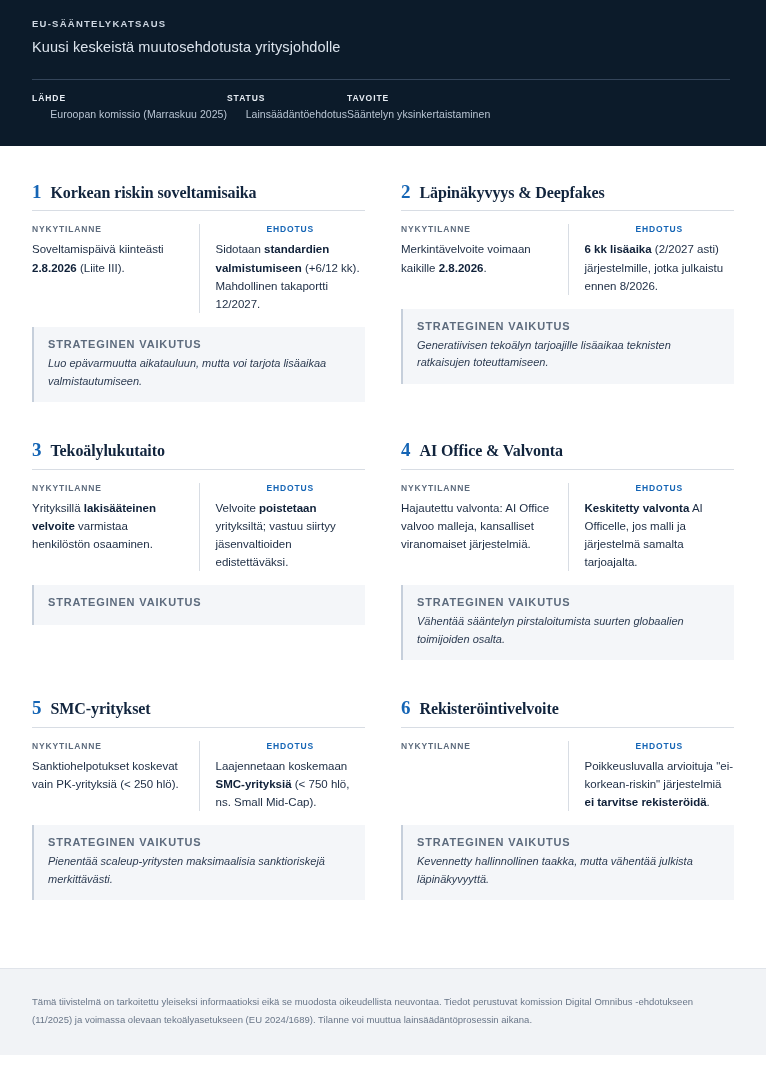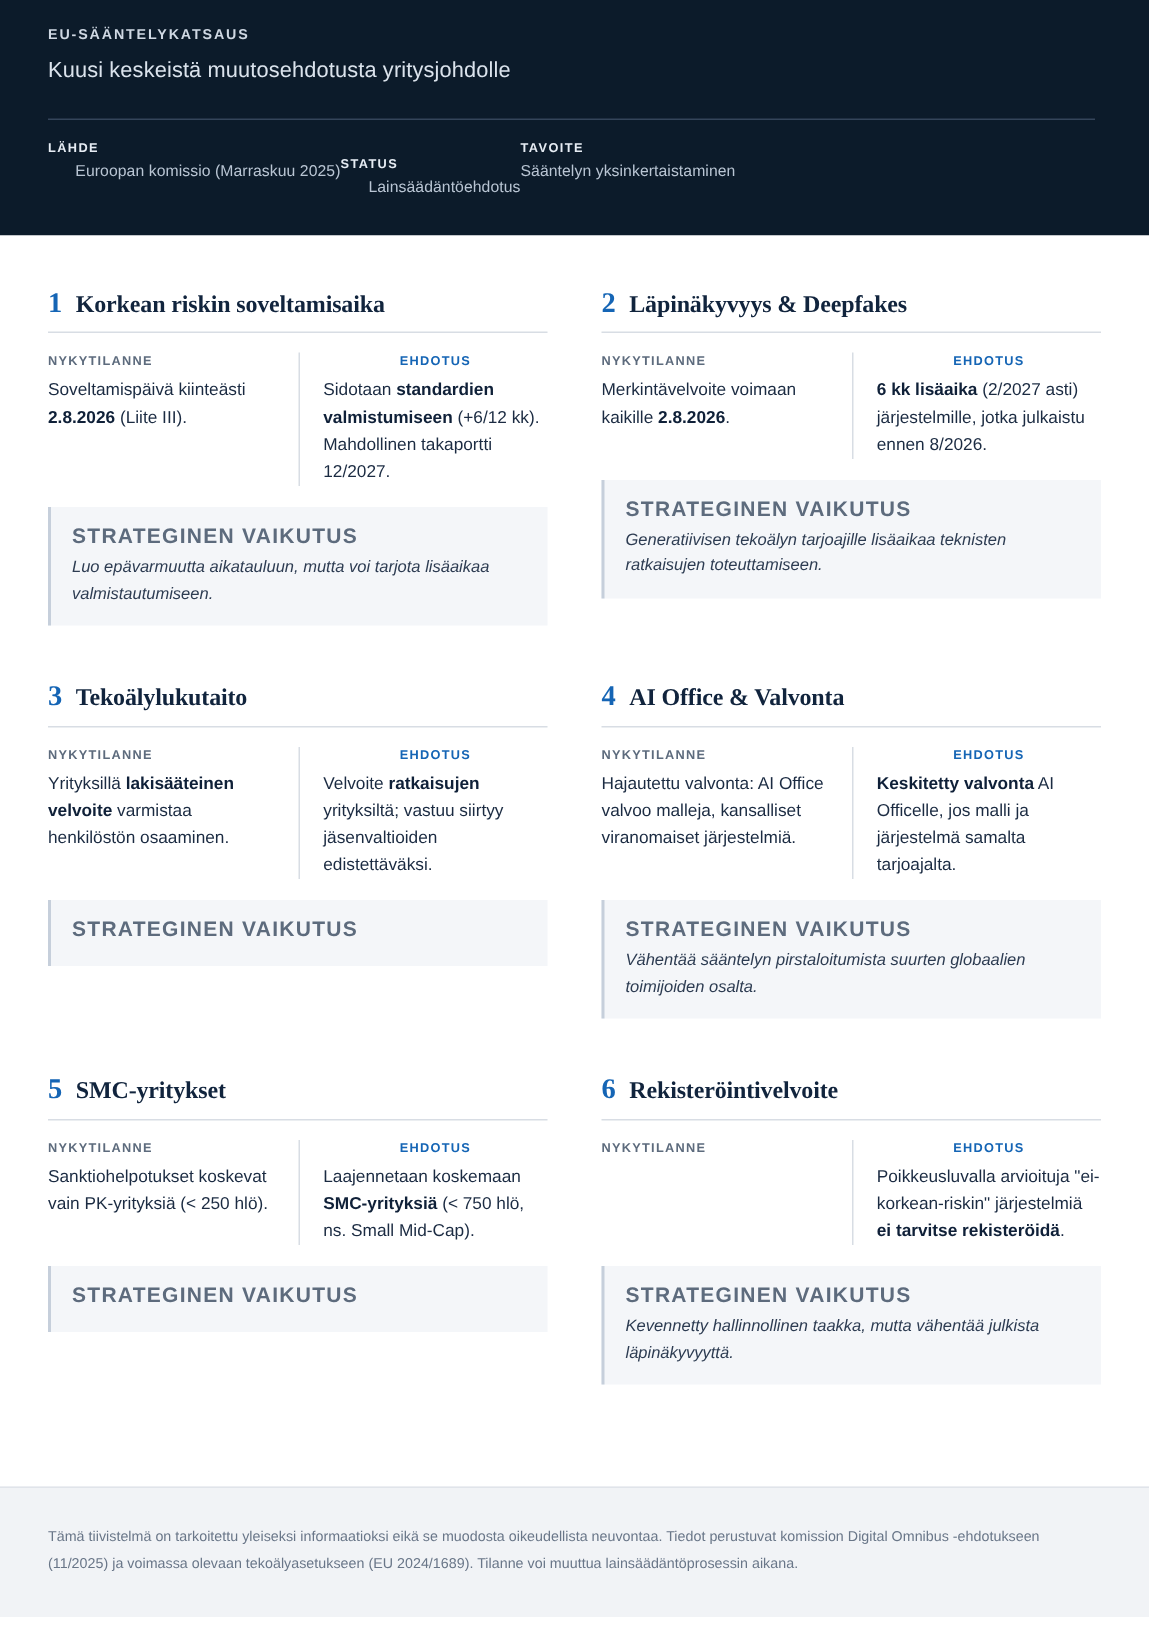--- a/index.html
+++ b/index.html
@@ -51,21 +51,21 @@
     height: 1px;
     background: #34455a;
     margin: 0 0 13px 0;
   }
   .meta-row {
     display: flex;
     gap: 0;
   }
   .meta-block { flex: 0 0 auto; }
   .meta-block.lahde   { width: 195px; }
-  .meta-block.status  { width: 120px; margin-top: 11px; }
+  .meta-block.status  { width: 120px; }
   .meta-block.tavoite { width: auto; }
   .meta-label {
     font-size: 8.5px;
     font-weight: 700;
     letter-spacing: 0.95px;
     color: #e6ecf3;
     text-transform: uppercase;
     margin-bottom: 5px;
   }
   .meta-value {
@@ -144,21 +144,21 @@
     color: #1b2b42;
   }
   .col-text b { font-weight: 700; color: #0f2038; }
 
   .impact {
     background: #f4f6f9;
     border-left: 2px solid #c6cfdb;
     padding: 11px 14px 12px 14px;
   }
   .impact-label {
-    font-size: 14px;
+    font-size: 11px;
     font-weight: 600;
     letter-spacing: 0.85px;
     text-transform: uppercase;
     color: #5d6b7d;
     margin-bottom: 5px;
   }
   .impact-text {
     font-size: 11px;
     font-style: italic;
     line-height: 1.6;
@@ -249,21 +249,21 @@
           <span class="card-num">3</span>
           <span class="card-title">Tekoälylukutaito</span>
         </div>
         <div class="col-wrap">
           <div class="col current">
             <div class="col-label">NYKYTILANNE</div>
             <div class="col-text">Yrityksillä <b>lakisääteinen velvoite</b> varmistaa henkilöstön osaaminen.</div>
           </div>
           <div class="col proposal">
             <div class="col-label">EHDOTUS</div>
-            <div class="col-text">Velvoite <b>ratkaisujen</b> yrityksiltä; vastuu siirtyy jäsenvaltioiden edistettäväksi.</div>
+            <div class="col-text">Velvoite <b>poistetaan</b> yrityksiltä; vastuu siirtyy jäsenvaltioiden edistettäväksi.</div>
           </div>
         </div>
         <div class="impact">
           <div class="impact-label">STRATEGINEN VAIKUTUS</div>
         </div>
       </section>
       <section class="card">
         <div class="card-head">
           <span class="card-num">4</span>
           <span class="card-title">AI Office &amp; Valvonta</span>
@@ -293,20 +293,21 @@
             <div class="col-label">NYKYTILANNE</div>
             <div class="col-text">Sanktiohelpotukset koskevat vain PK-yrityksiä (&lt; 250 hlö).</div>
           </div>
           <div class="col proposal">
             <div class="col-label">EHDOTUS</div>
             <div class="col-text">Laajennetaan koskemaan <b>SMC-yrityksiä</b> (&lt; 750 hlö, ns. Small Mid-Cap).</div>
           </div>
         </div>
         <div class="impact">
           <div class="impact-label">STRATEGINEN VAIKUTUS</div>
+          <div class="impact-text">Pienentää scaleup-yritysten maksimaalisia sanktioriskejä merkittävästi.</div>
         </div>
       </section>
       <section class="card">
         <div class="card-head">
           <span class="card-num">6</span>
           <span class="card-title">Rekisteröintivelvoite</span>
         </div>
         <div class="col-wrap">
           <div class="col current">
             <div class="col-label">NYKYTILANNE</div>

